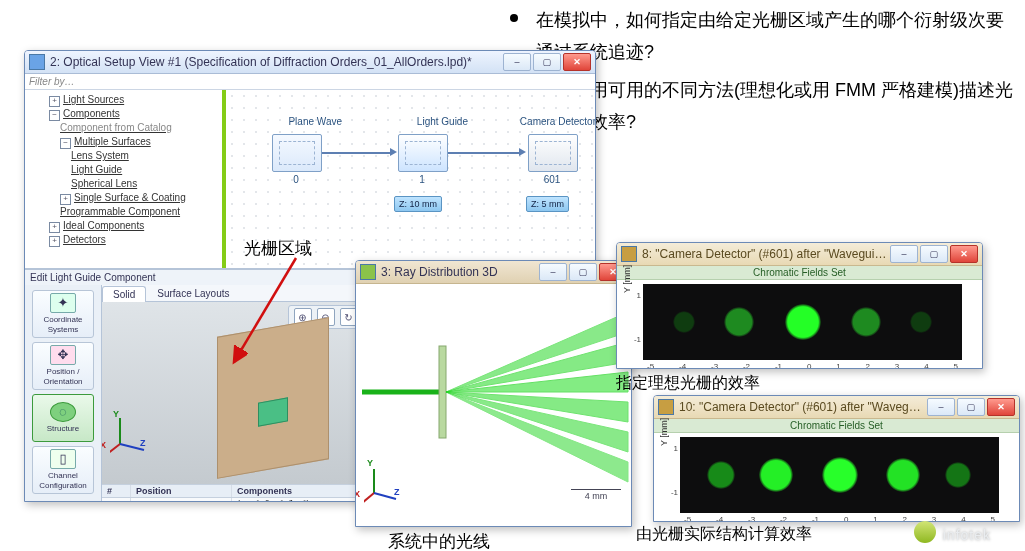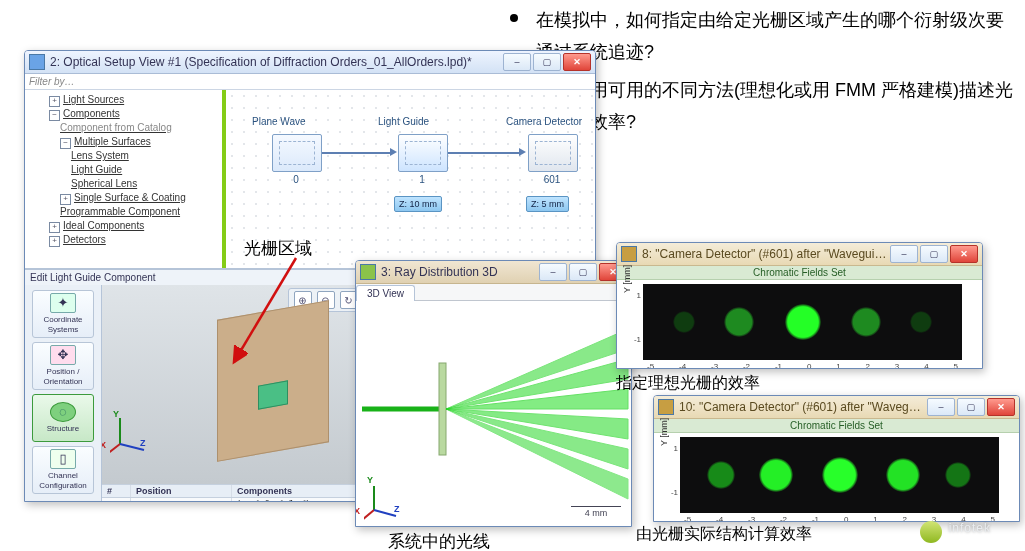--- a/index.html
+++ b/index.html
@@ -99,21 +99,21 @@
 .node {
   position: absolute; width: 48px; height: 36px;
   border: 1px solid #7fa0c7; background: linear-gradient(#f5f9ff,#dbe9fb);
   border-radius: 2px;
 }
 .node .inner {
   position: absolute; left: 6px; top: 6px; right: 6px; bottom: 6px;
   border: 1px dashed #9cb4d3;
 }
 .node-label {
-  position: absolute; width: 90px; text-align: left;
+  position: absolute; width: 90px; text-align: right;
   font-size: 10px; color: #2a527f;
 }
 .node-idx {
   position: absolute; width: 48px; text-align: center;
   font-size: 10px; color: #2a527f;
 }
 .arrow-line {
   position: absolute; height: 0; border-top: 2px solid #5d7fb2;
 }
 .arrow-head {
@@ -266,22 +266,22 @@
   position:absolute; font-size:18px; color:#000; line-height:32px;
 }
 .bullet-item { display:flex; }
 .bullet-dot {
   width:8px; height:8px; border-radius:50%;
   background:#000; margin:10px 18px 0 0; flex:none;
 }
 
 .logo {
   position:absolute; right:34px; bottom:8px;
-  display:flex; align-items:flex-start; color:#e9ecef;
-  font-size:12px; letter-spacing:1px;
+  display:flex; align-items:flex-end; color:#e9ecef;
+  font-size:14px; letter-spacing:1px;
   text-shadow:0 0 3px rgba(0,0,0,.4);
 }
 .logo .wc {
   width:22px; height:22px; border-radius:50%;
   background:linear-gradient(#d2e576,#8fb821);
   margin-right:7px;
 }
 .red-arrow {
   position:absolute; stroke:#d10f0f; fill:#d10f0f;
 }
@@ -384,20 +384,24 @@
           <div class="ic" style="background:#7ed07e; color:#155; border-color:#3c9a3c; border-radius:50%;">◌</div>
           <span>Structure</span>
         </div>
         <div class="tool-btn">
           <div class="ic" style="background:#efe;">▯</div>
           <span>Channel Configuration</span>
         </div>
       </div>
 
       <div class="edit-right">
+        <div class="tabs">
+          <div class="tab active">Solid</div>
+          <div class="tab">Surface Layouts</div>
+        </div>
         <div class="scene3d">
           <div class="scene-toolbar">
             <span>⊕</span>
             <span>⊖</span>
             <span>↻</span>
             <span>▣</span>
             <span>▤</span>
           </div>
           <div class="plane3d">
             <div class="grating-patch" style="left:40px; top:72px;"></div>
@@ -442,23 +446,20 @@
 
   <div id="win-ray" class="win">
     <div class="titlebar">
       <span class="win-icon" style="background:#8bc34a;"></span>
       <span class="title">3: Ray Distribution 3D</span>
       <div class="win-btns">
         <div class="win-btn">–</div>
         <div class="win-btn">▢</div>
         <div class="win-btn close">✕</div>
       </div>
-    </div>
-    <div class="ray-tabs">
-      <div class="tab active" style="font-size:10px;">3D View</div>
     </div>
     <div class="ray-body">
       <svg viewBox="0 0 275 225">
         <line x1="6" y1="108" x2="86" y2="108" stroke="#19b219" stroke-width="5"></line>
         <rect x="83" y="62" width="7" height="92" fill="#b9d9a0" stroke="#86a86e"></rect>
         <g stroke="#23d423">
           <polygon points="90,108 272,28 272,48" fill="#3bdc3b" opacity=".6"></polygon>
           <polygon points="90,108 272,58 272,78" fill="#45e045" opacity=".65"></polygon>
           <polygon points="90,108 272,88 272,108" fill="#4fe44f" opacity=".7"></polygon>
           <polygon points="90,108 272,118 272,138" fill="#45e045" opacity=".65"></polygon>

